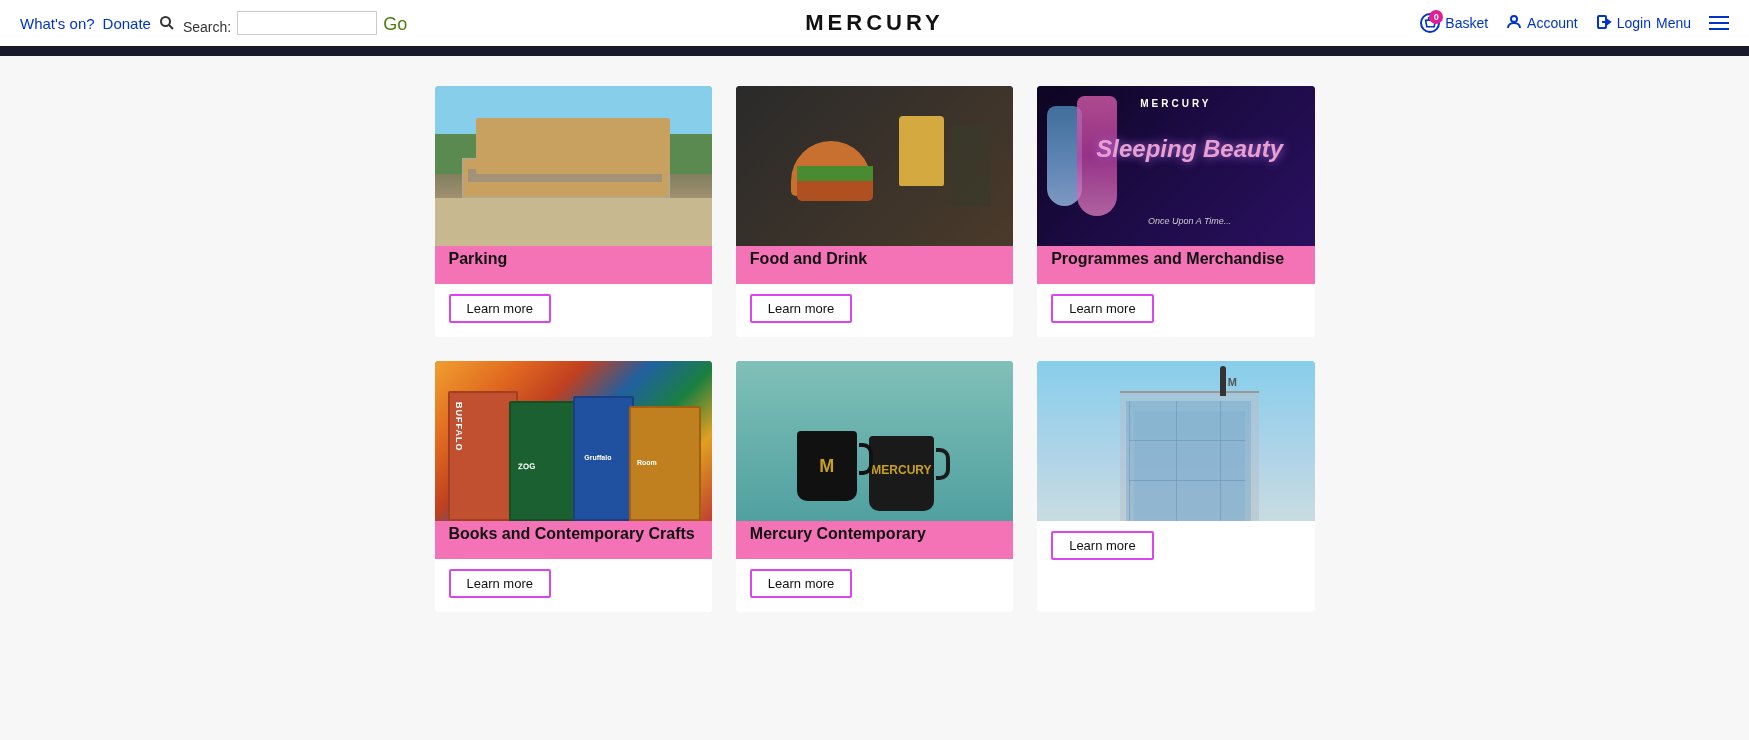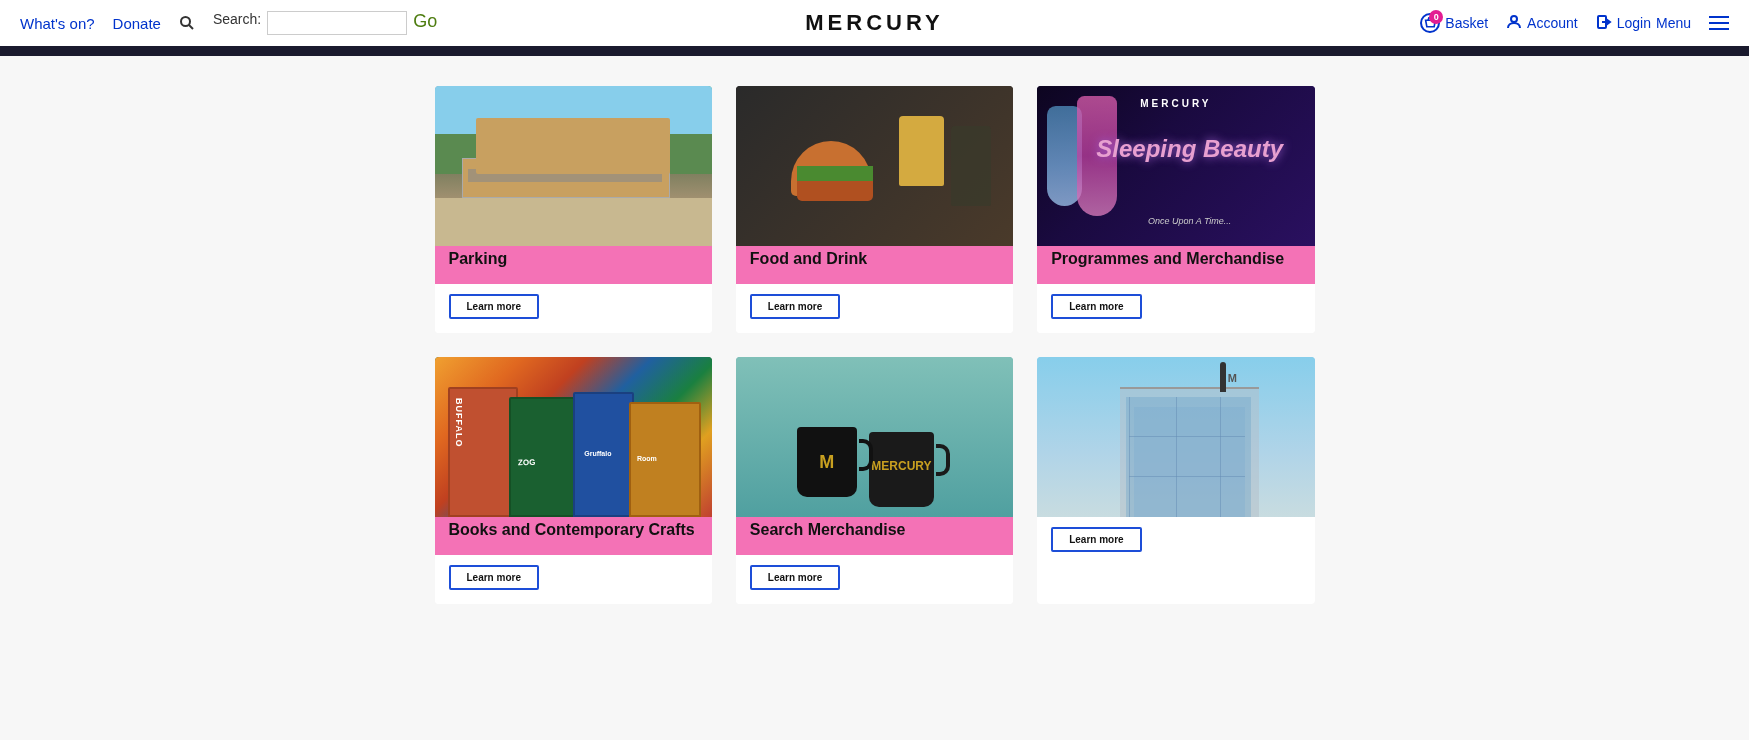--- a/index.html
+++ b/index.html
@@ -11,32 +11,32 @@
       align-items: center;
       padding: 0 20px;
       height: 50px;
       background: #fff;
       border-bottom: 4px solid #1a1a2e;
       position: relative;
     }
     .header-left {
       display: flex;
       align-items: center;
-      gap: 18px;
+      gap: 8px;
     }
     .header-nav-link {
       color: #0033cc;
       font-size: 15px;
       text-decoration: none;
       font-weight: 500;
       cursor: pointer;
     }
     .header-search {
       display: flex;
-      align-items: flex-start;
+      align-items: flex-end;
       gap: 6px;
       font-size: 14px;
       color: #333;
     }
     .header-search input {
       border: 1px solid #ccc;
       padding: 3px 8px;
       font-size: 14px;
       width: 140px;
     }
@@ -188,28 +188,28 @@
       font-weight: 700;
       color: #111;
       margin-bottom: 10px;
     }
     .card-footer {
       background: #fff;
       padding: 10px 14px 14px;
     }
     .learn-more-btn {
       display: inline-block;
-      border: 2px solid #1d4ed8;
+      border: 2px solid #d946ef;
       color: #111;
       background: #fff;
       padding: 5px 16px;
-      font-size: 10px;
+      font-size: 13px;
       cursor: pointer;
       border-radius: 2px;
-      font-weight: 700;
+      font-weight: 400;
     }
 
     .search-icon-svg {
       width: 16px;
       height: 16px;
       fill: none;
       stroke: #333;
       stroke-width: 2;
     }
   </style>
@@ -370,21 +370,21 @@
           <div style="position:absolute;right:-16px;top:12px;width:14px;height:32px;border:4px solid #111;border-left:none;border-radius:0 10px 10px 0"></div>
           <div style="position:absolute;top:50%;left:50%;transform:translate(-50%,-50%);color:#c8a020;font-size:18px;font-weight:bold;">M</div>
         </div>
 
         <div style="position:absolute;bottom:10px;left:48%;width:65px;height:75px;background:#1a1a1a;border-radius:4px 4px 10px 10px;z-index:2">
           <div style="position:absolute;right:-16px;top:12px;width:14px;height:32px;border:4px solid #1a1a1a;border-left:none;border-radius:0 10px 10px 0"></div>
           <div style="position:absolute;top:45%;left:50%;transform:translate(-50%,-50%);color:#c8a020;font-size:12px;font-weight:bold;white-space:nowrap">MERCURY</div>
         </div>
       </div>
       <div class="card-body">
-        <div class="card-title">Search Merchandise</div>
+        <div class="card-title">Mercury Contemporary</div>
       </div>
       <div class="card-footer">
         <button class="learn-more-btn">Learn more</button>
       </div>
     </div>
 
     <div class="card">
       <div style="height:160px;position:relative;overflow:hidden;background:#87ceeb;">
         <div style="position:absolute;top:0;left:0;right:0;bottom:0;background:linear-gradient(180deg,#87ceeb 0%,#b0d4e8 60%,#c8dce0 100%)"></div>
 

